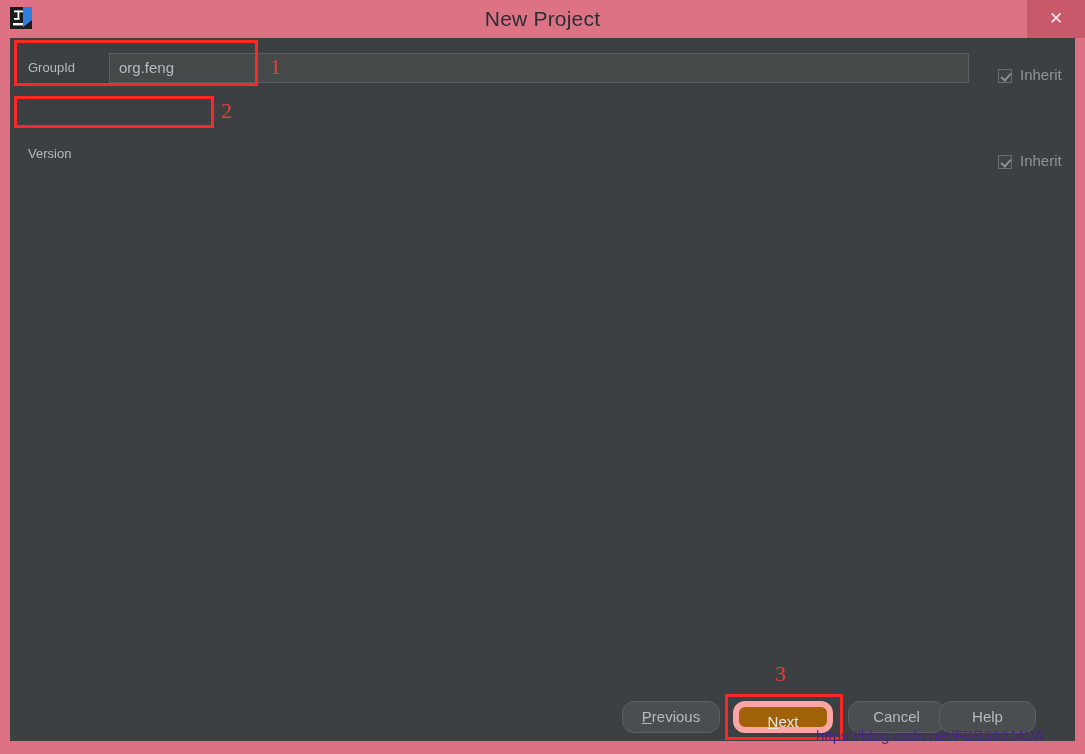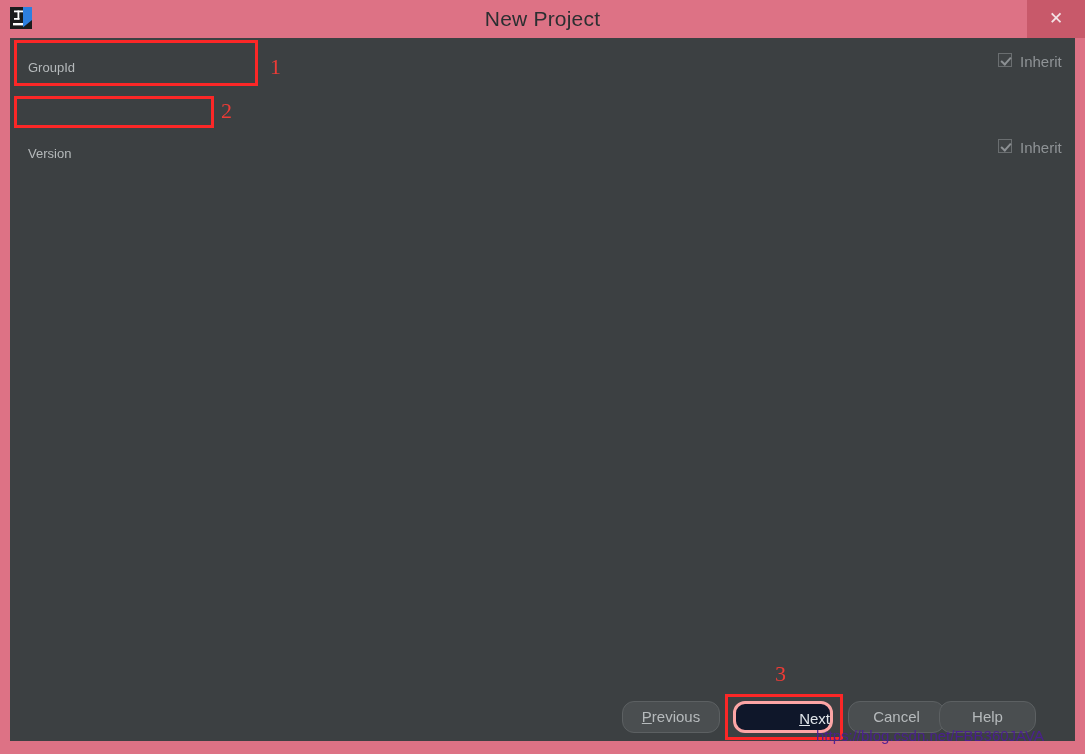--- a/index.html
+++ b/index.html
@@ -104,21 +104,21 @@
     background: #cfd3d5;
     vertical-align: -3px;
     margin-left: 1px;
   }
 
   
   .inherit {
     position: absolute;
     left: 988px; top: 0;
     height: 30px;
-    display: flex; align-items: flex-start;
+    display: flex; align-items: flex-end;
     gap: 8px;
   }
   .checkbox {
     width: 14px; height: 14px;
     border: 1px solid #6a6e70;
     background: #3f4345;
     position: relative;
   }
   .checkbox::after {
     content: "";
@@ -157,24 +157,23 @@
     border: 1px solid #5c6062;
     border-radius: 12px;
     color: #b6babc;
     font-size: 15px;
     line-height: 30px;
     text-align: center;
     cursor: pointer;
     user-select: none;
   }
   .dlg-button.primary {
-    background: #0f172a;
-    border: 3px solid #fca5a5;
+    background: #a16207;
+    border: 6px solid #fca5a5;
     color: #dfe4e8;
-    text-align: right;
   }
   .mnemonic { text-decoration: underline; }
 
   
   #watermark {
     position: absolute;
     left: 816px; top: 727px;
     font-size: 15px;
     color: #4c1d95;
     white-space: nowrap;
@@ -202,20 +201,21 @@
 
     <div id="title-text">New Project</div>
 
     <div id="close-button">✕</div>
   </div>
 
   <div id="content">
 
     <div class="form-row" id="row-group" style="top:15px;">
       <div class="field-label">GroupId</div>
+      <div class="text-input" placeholder="GroupId">org.feng</div>
       <div class="inherit">
         <span class="checkbox"></span>
         <span class="inherit-label">Inherit</span>
       </div>
     </div>
 
 
     <div class="form-row" id="row-version" style="top:101px;">
       <div class="field-label">Version</div>
       <div class="inherit">

